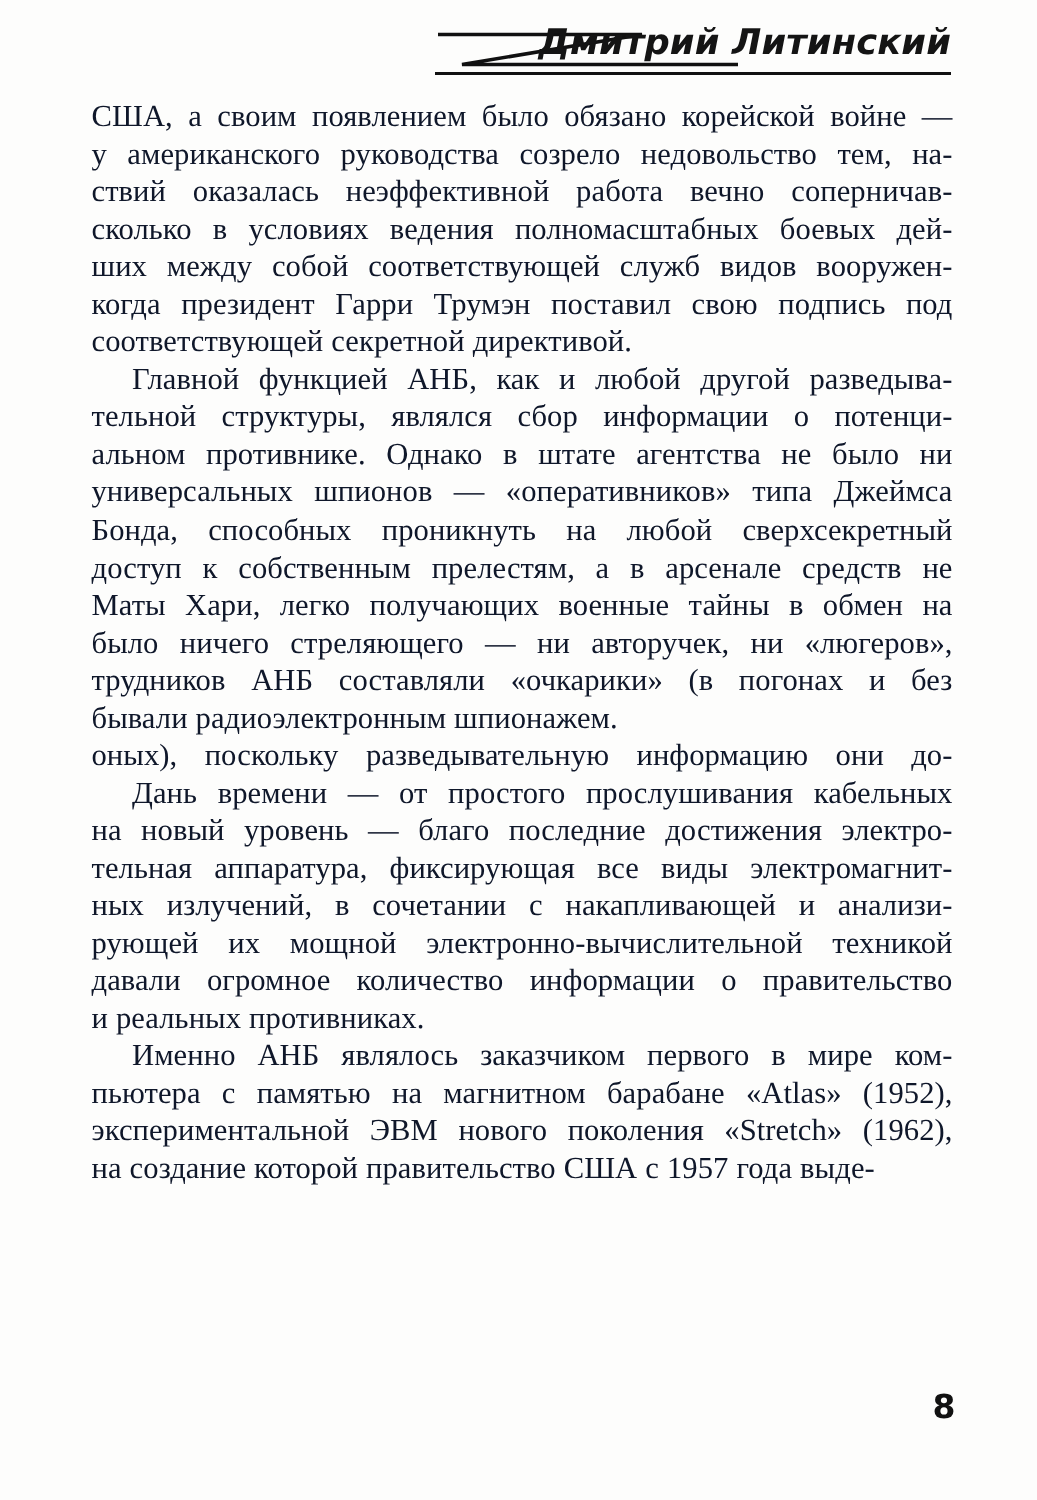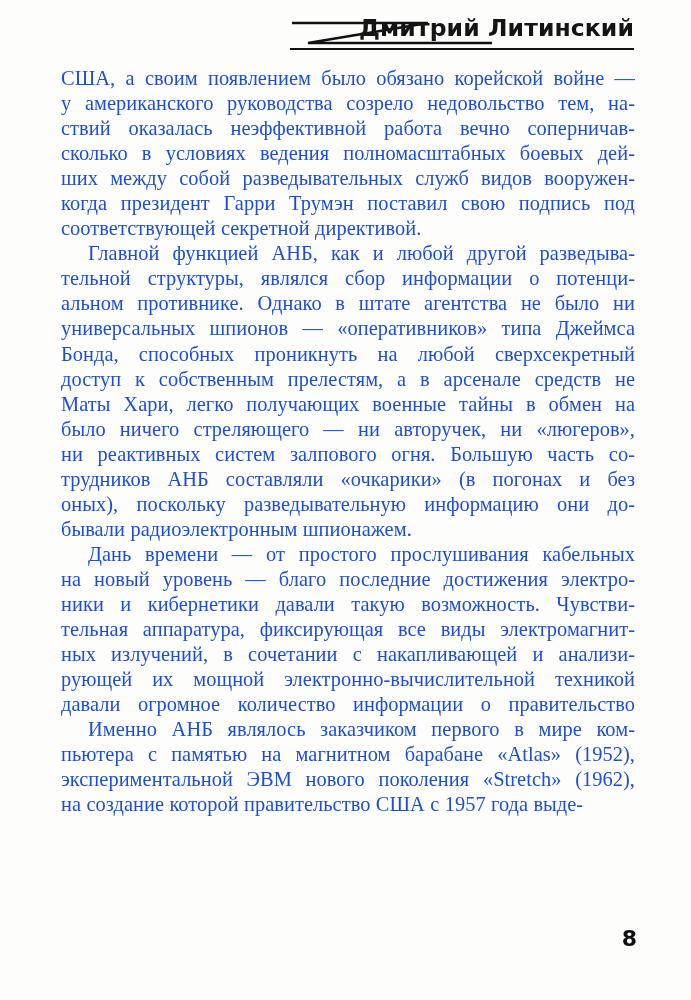--- a/index.html
+++ b/index.html
@@ -39,40 +39,41 @@
     position: absolute;
     right: 57px;
     top: 17px;
     font-family: "DejaVu Sans", "Liberation Sans", sans-serif;
     font-size: 23.5px;
     font-weight: 600;
     letter-spacing: 0.1px;
     color: #141414;
     white-space: nowrap;
     line-height: 1;
+    font-style: italic;
   }
   .head-rule {
     position: absolute;
     right: 57px;
     top: 48px;
     width: 344px;
     height: 2px;
     background: #111111;
   }
 
   
   .body-text {
     position: absolute;
     left: 61px;
     top: 66px;
     width: 574px;
   }
   .para {
     margin: 0;
-    color: #1d4ed8;
+    color: #0f172a;
     font-size: 20.4px;
     line-height: 25.05px;
     text-align: left;
     letter-spacing: 0.05px;
     word-spacing: 0.2px;
   }
   .para .ln {
     display: block;
     white-space: pre;
   }
@@ -114,46 +115,45 @@
     <div class="head-name">Дмитрий Литинский</div>
     <div class="head-rule"></div>
   </div>
 
   <div class="body-text">
       <p class="para">
         <span class="ln j">США, а своим появлением было обязано корейской войне —</span>
         <span class="ln j">у американского руководства созрело недовольство тем, на-</span>
         <span class="ln j">ствий оказалась неэффективной работа вечно соперничав-</span>
         <span class="ln j">сколько в условиях ведения полномасштабных боевых дей-</span>
-        <span class="ln j">ших между собой разведывательных служб видов вооружен-</span>
+        <span class="ln j">ших между собой соответствующей служб видов вооружен-</span>
         <span class="ln j">когда президент Гарри Трумэн поставил свою подпись под</span>
         <span class="ln">соответствующей секретной директивой.</span>
       </p>
       <p class="para">
         <span class="ln j"><span class="indent"></span><span>Главной функцией АНБ, как и любой другой разведыва-</span></span>
         <span class="ln j">тельной структуры, являлся сбор информации о потенци-</span>
         <span class="ln j">альном противнике. Однако в штате агентства не было ни</span>
         <span class="ln j">универсальных шпионов — «оперативников» типа Джеймса</span>
         <span class="ln j">Бонда, способных проникнуть на любой сверхсекретный</span>
         <span class="ln j">доступ к собственным прелестям, а в арсенале средств не</span>
         <span class="ln j">Маты Хари, легко получающих военные тайны в обмен на</span>
         <span class="ln j">было ничего стреляющего — ни авторучек, ни «люгеров»,</span>
-        <span class="ln j">ни реактивных систем залпового огня. Большую часть со-</span>
         <span class="ln j">трудников АНБ составляли «очкарики» (в погонах и без</span>
+        <span class="ln">бывали радиоэлектронным шпионажем.</span>
         <span class="ln j">оных), поскольку разведывательную информацию они до-</span>
-        <span class="ln">бывали радиоэлектронным шпионажем.</span>
       </p>
       <p class="para">
         <span class="ln j"><span class="indent"></span><span>Дань времени — от простого прослушивания кабельных</span></span>
         <span class="ln j">на новый уровень — благо последние достижения электро-</span>
-        <span class="ln j">ники и кибернетики давали такую возможность. Чувстви-</span>
         <span class="ln j">тельная аппаратура, фиксирующая все виды электромагнит-</span>
         <span class="ln j">ных излучений, в сочетании с накапливающей и анализи-</span>
         <span class="ln j">рующей их мощной электронно-вычислительной техникой</span>
         <span class="ln j">давали огромное количество информации о правительство</span>
+        <span class="ln">и реальных противниках.</span>
       </p>
       <p class="para">
         <span class="ln j"><span class="indent"></span><span>Именно АНБ являлось заказчиком первого в мире ком-</span></span>
         <span class="ln j">пьютера с памятью на магнитном барабане «Atlas» (1952),</span>
         <span class="ln j">экспериментальной ЭВМ нового поколения «Stretch» (1962),</span>
         <span class="ln">на создание которой правительство США с 1957 года выде-</span>
       </p>
     </div>
 
   <div class="folio">8</div>

